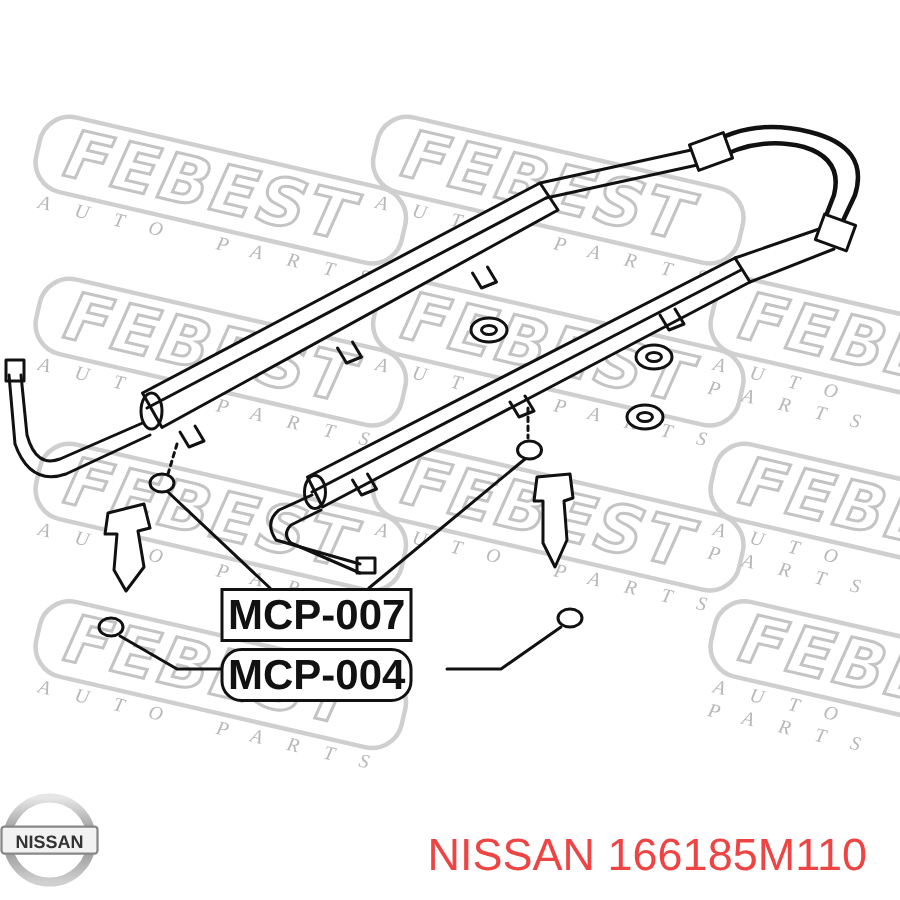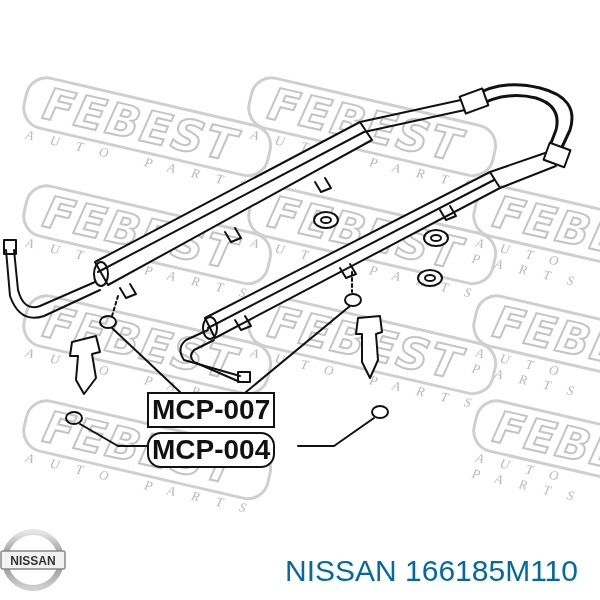--- a/index.html
+++ b/index.html
@@ -3,21 +3,21 @@
 <meta charset="utf-8">
 <style>
   html, body { margin:0; padding:0; background:#ffffff; }
   body { width:600px; height:600px; position:relative; overflow:hidden; font-family:"Liberation Sans", sans-serif; }
   .wm { position:absolute; transform: rotate(13deg); transform-origin:left top; color:#c8c8c8; }
   .wm-box { border:3px solid #cfcfcf; border-radius:22px; padding:0 18px; font-family:"DejaVu Sans", sans-serif; font-weight:bold; font-style:italic; font-size:44px; letter-spacing:2px; color:transparent; -webkit-text-stroke:2px #c4c4c4; line-height:48px; }
   .wm-sub { font-family:"Liberation Serif", serif; font-style:italic; font-size:13px; letter-spacing:17px; color:#b8b8b8; padding-left:10px; }
   svg.parts { position:absolute; left:0; top:0; }
   .label { position:absolute; background:#fff; border:2px solid #111; font-weight:bold; font-size:28px; line-height:32px; padding:0 3px; color:#111; }
   .brand-logo { position:absolute; left:0; top:527px; width:66px; height:66px; }
-  .partno { position:absolute; left:285px; top:554px; font-size:30px; color:#0369a1; }
+  .partno { position:absolute; left:285px; top:554px; font-size:30px; color:#ef4444; }
 </style>
 </head>
 <body>
 
 <div class="wm" style="left:30px;top:72px;">
   <div class="wm-box">FEBEST</div>
   <div class="wm-sub">AUTO PARTS</div>
 </div>
 <div class="wm" style="left:255px;top:72px;">
   <div class="wm-box">FEBEST</div>

